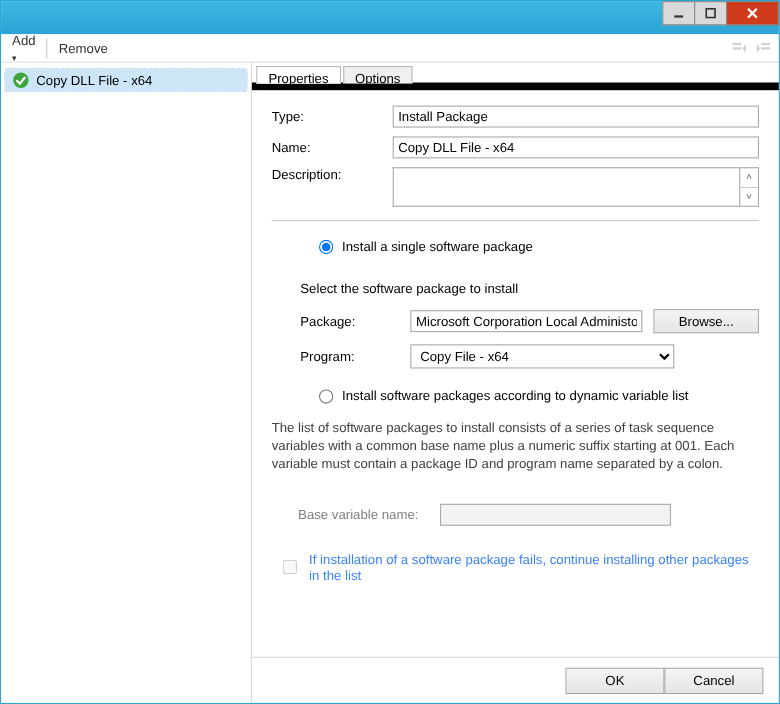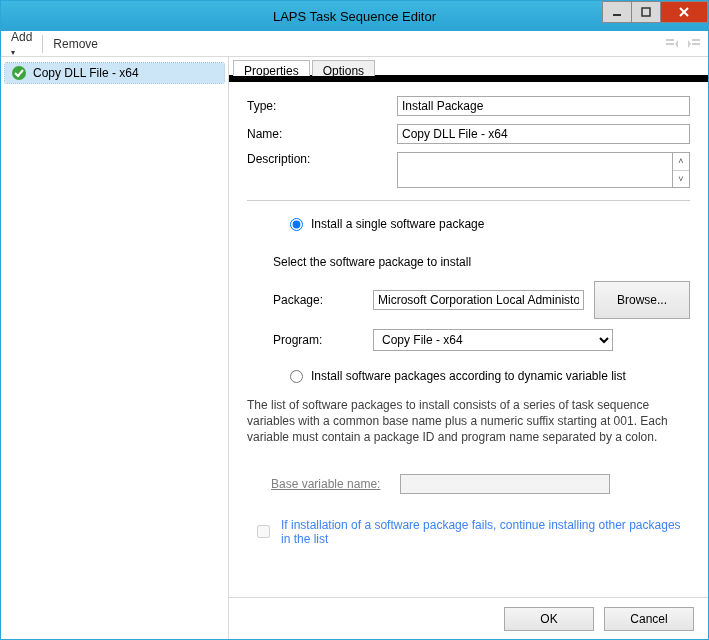--- a/index.html
+++ b/index.html
@@ -120,21 +120,21 @@
     border-bottom:1px solid #fff;
   }
 
   .tab-body {
     flex:1;
     padding: 14px 18px 8px 18px;
     overflow:auto;
   }
   .row { display:flex; align-items:center; margin-bottom:8px; }
   .row .label { width:110px; }
-  .row .field { flex:1;margin-left:40px; }
+  .row .field { flex:1; }
   input[type=text], textarea, select {
     font: inherit;
     border:1px solid #a9a9a9;
     padding:2px 4px;
     background:#fff;
     width:100%;
   }
   input[readonly], input.disabled, textarea.disabled {
     background:#fff;
     color:#000;
@@ -162,59 +162,57 @@
   hr.sep-line { margin:12px 0 16px; border:none; border-top:1px solid #ccc; }
 
   .radio-row { display:flex; align-items:center; gap:8px; margin-bottom:14px;padding-left:43px; }
   .radio-row input { margin:0; }
   .sub-block { margin-left:26px; margin-bottom:18px; }
 
   .pkg-row { display:flex; align-items:center; gap:10px; margin-bottom:10px; }
   .pkg-row .plabel { width:90px; }
   .pkg-row .pfield { flex:1; }
   .browse-btn {
-    width:96px; height:38px;
+    width:96px; height:22px;
     border:1px solid #a9a9a9;
     background:linear-gradient(#f5f5f5,#e5e5e5);
     font:inherit;
   }
 
   .info-text { color:#404040; margin:6px 0 28px 0; line-height:1.35; }
 
   .base-row { display:flex; align-items:center; gap:20px; margin-left:24px; margin-bottom:24px; }
-  .base-row .blabel { color:#808080;text-decoration:underline; }
+  .base-row .blabel { color:#808080; }
   .base-row input { width:210px; }
 
   .check-row { display:flex; align-items:center; gap:8px; margin-left:6px; color:#9a9a9a;}
   .check-row input[type=checkbox] { pointer-events:none; }
 
   
   .footer {
     height:42px;
     border-top:1px solid #d9d9d9;
     display:flex;
     align-items:center;
     justify-content:flex-end;
-    gap:10px;
     padding:0 14px;
   }
   .footer button {
     width:90px; height:24px;
     font:inherit;
     border:1px solid #a9a9a9;
     background:linear-gradient(#f5f5f5,#e5e5e5);
   }
 </style>
 </head>
 <body>
 
 <div class="window">
 
   <div class="titlebar">
-    <span class="title">LAPS Task Sequence Editor</span>
     <div class="controls">
       <div class="tbtn min">
         <svg width="10" height="10">
             <rect x="1" y="7" width="8" height="2" fill="#333"></rect>
           </svg>
       </div>
       <div class="tbtn max">
         <svg width="10" height="10">
             <rect x="1" y="1" width="8" height="8" fill="none" stroke="#333" stroke-width="1.5"></rect>
           </svg>

